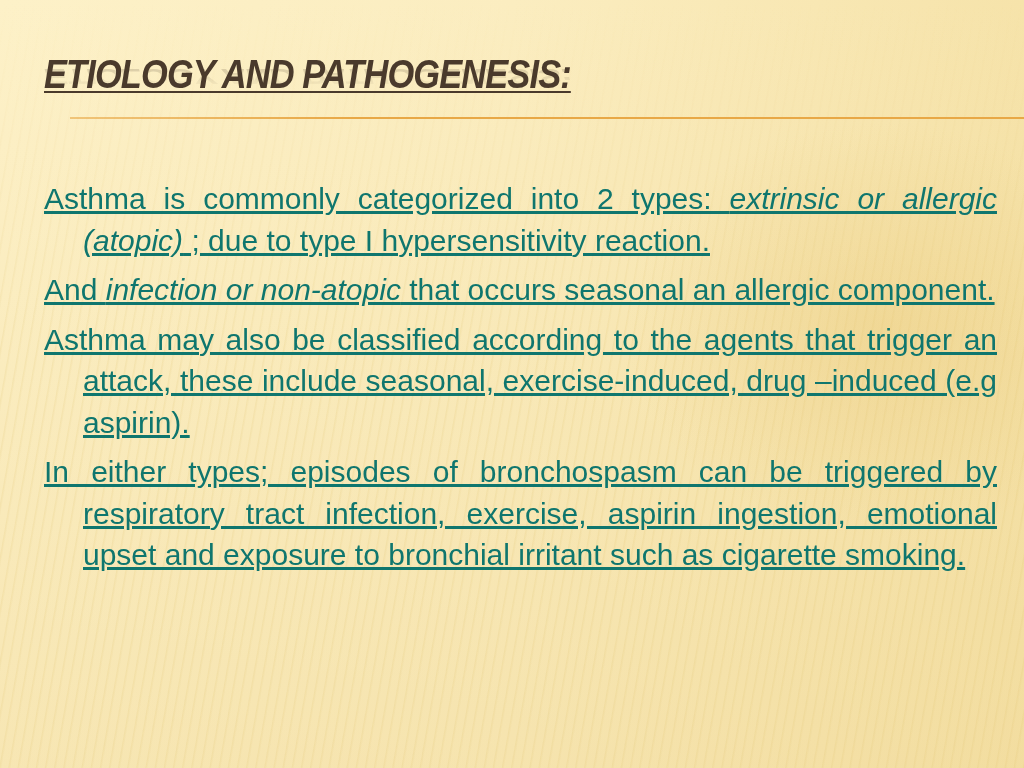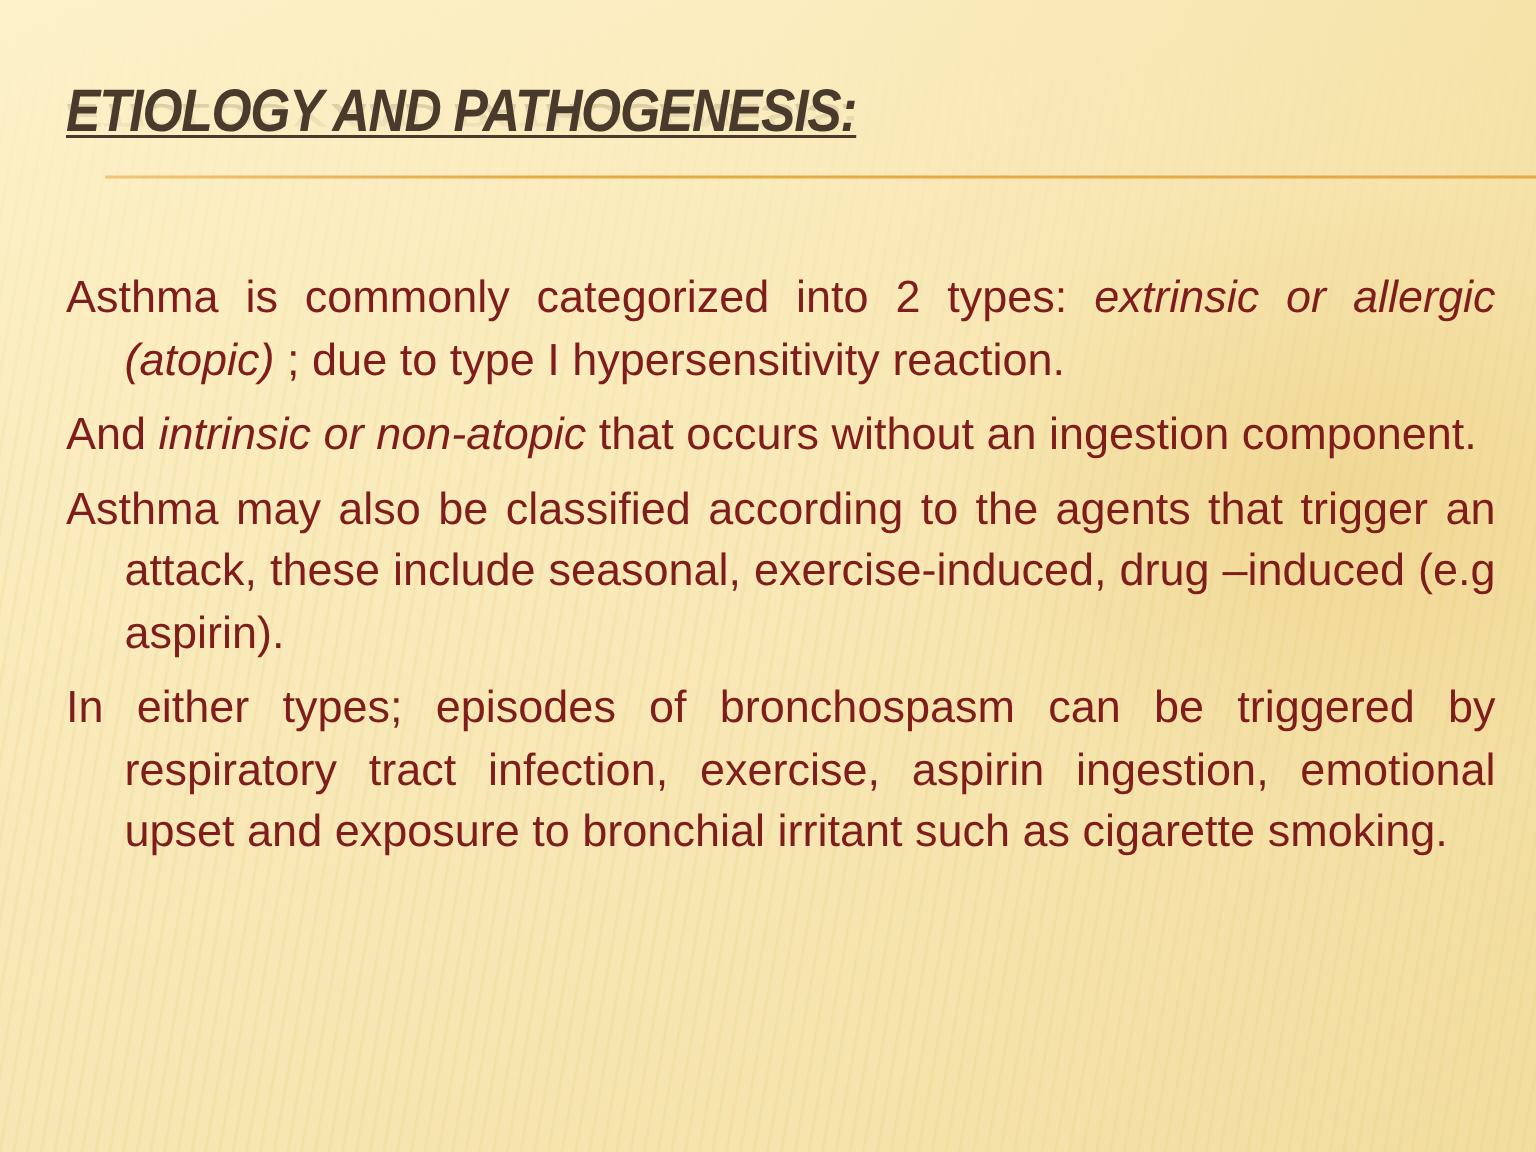--- a/index.html
+++ b/index.html
@@ -82,24 +82,25 @@
       right: 0;
       top: 117px;
       height: 2px;
       background: linear-gradient(90deg, rgba(232,168,70,0.6) 0%, #e8a846 30%, #e8a846 100%);
     }
     .content {
       position: absolute;
       left: 44px;
       top: 178px;
       width: 953px;
-      color: #7f1d1d;
+      color: #0f766e;
       font-family: "Liberation Sans", sans-serif;
       font-size: 30px;
       line-height: 41.5px;
+      text-decoration: underline;
     }
     .para {
       margin: 0 0 8px 0;
       padding-left: 39px;
       text-indent: -39px;
       text-align: justify;
     }
     .para em { font-style: italic; }
   </style>
 </head>
@@ -113,21 +114,21 @@
   <div class="title-reflection" aria-hidden="true">ETIOLOGY AND PATHOGENESIS:</div>
 </div>
 
 <div class="rule"></div>
 
 <div class="content">
   <p class="para">
     <span>Asthma is commonly categorized into 2 types: </span><em>extrinsic or allergic (atopic)</em><span> ; due to type I hypersensitivity reaction.</span>
   </p>
   <p class="para">
-    <span>And </span><em>intrinsic or non-atopic</em><span> that occurs without an ingestion component.</span>
+    <span>And </span><em>infection or non-atopic</em><span> that occurs seasonal an allergic component.</span>
   </p>
   <p class="para">
     <span>Asthma may also be classified according to the agents that trigger an attack, these include seasonal, exercise-induced, drug –induced (e.g aspirin).</span>
   </p>
   <p class="para">
     <span>In either types; episodes of bronchospasm can be triggered by respiratory tract infection, exercise, aspirin ingestion, emotional upset and exposure to bronchial irritant such as cigarette smoking.</span>
   </p>
 </div>
 
 </body></html>

